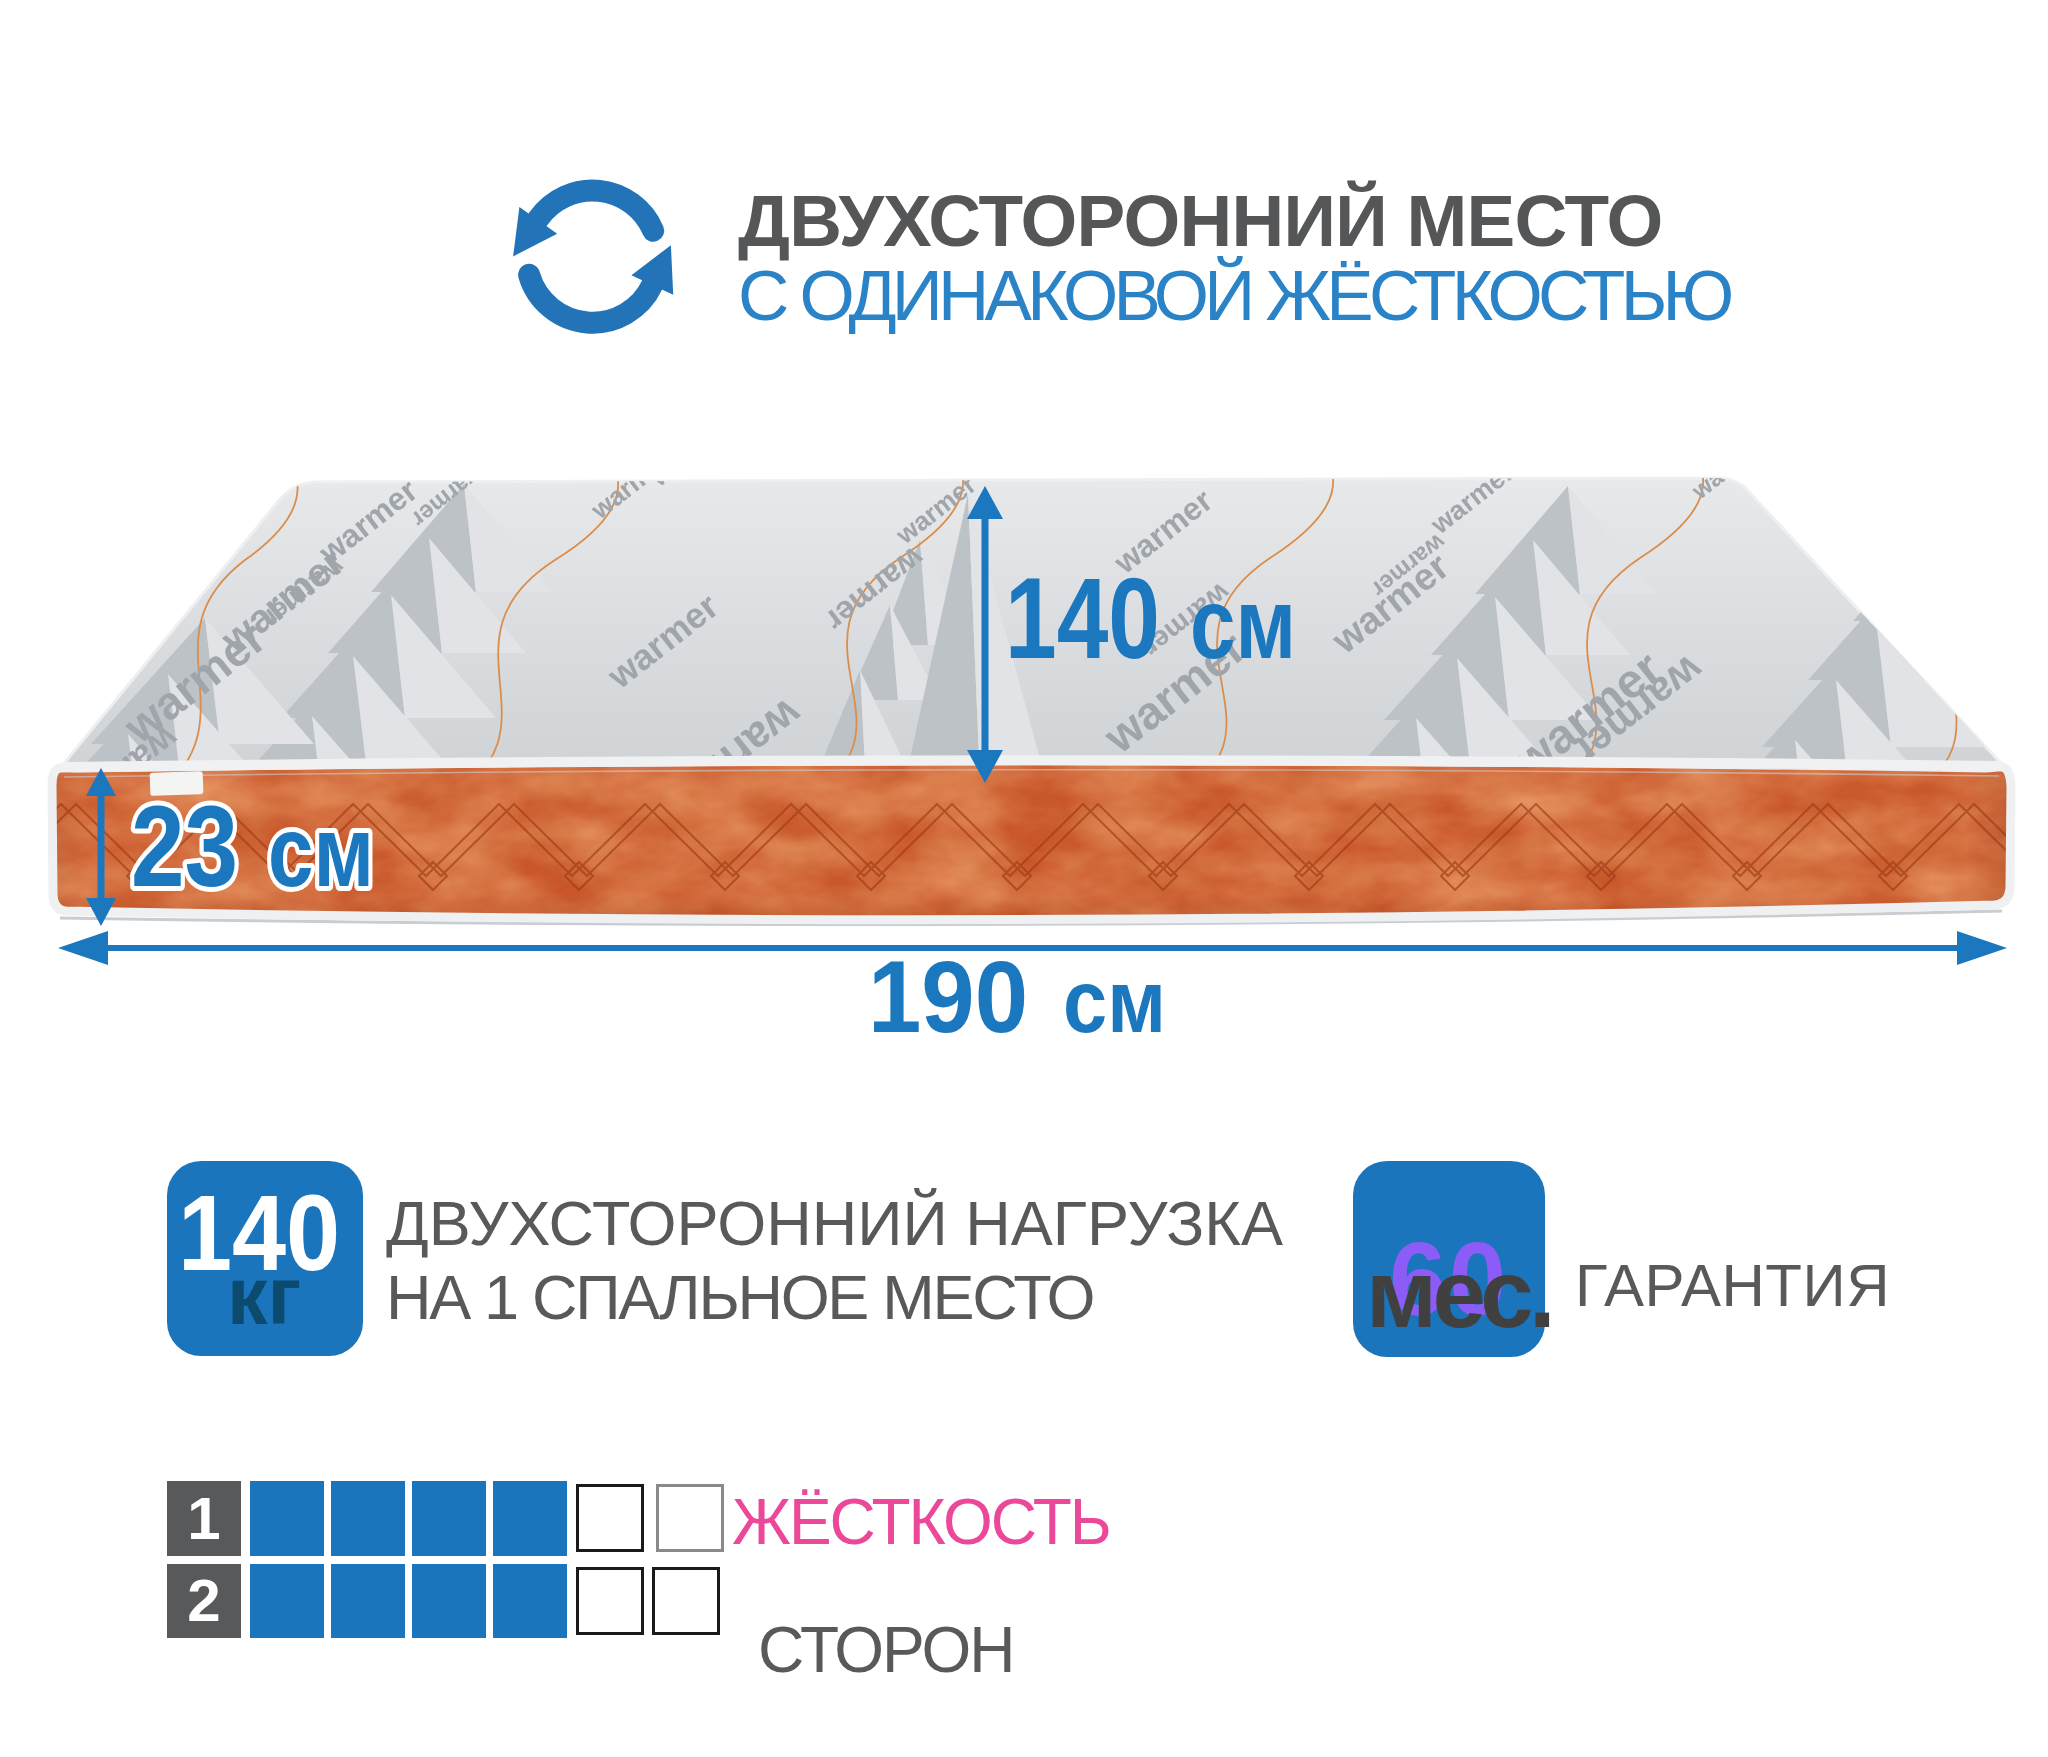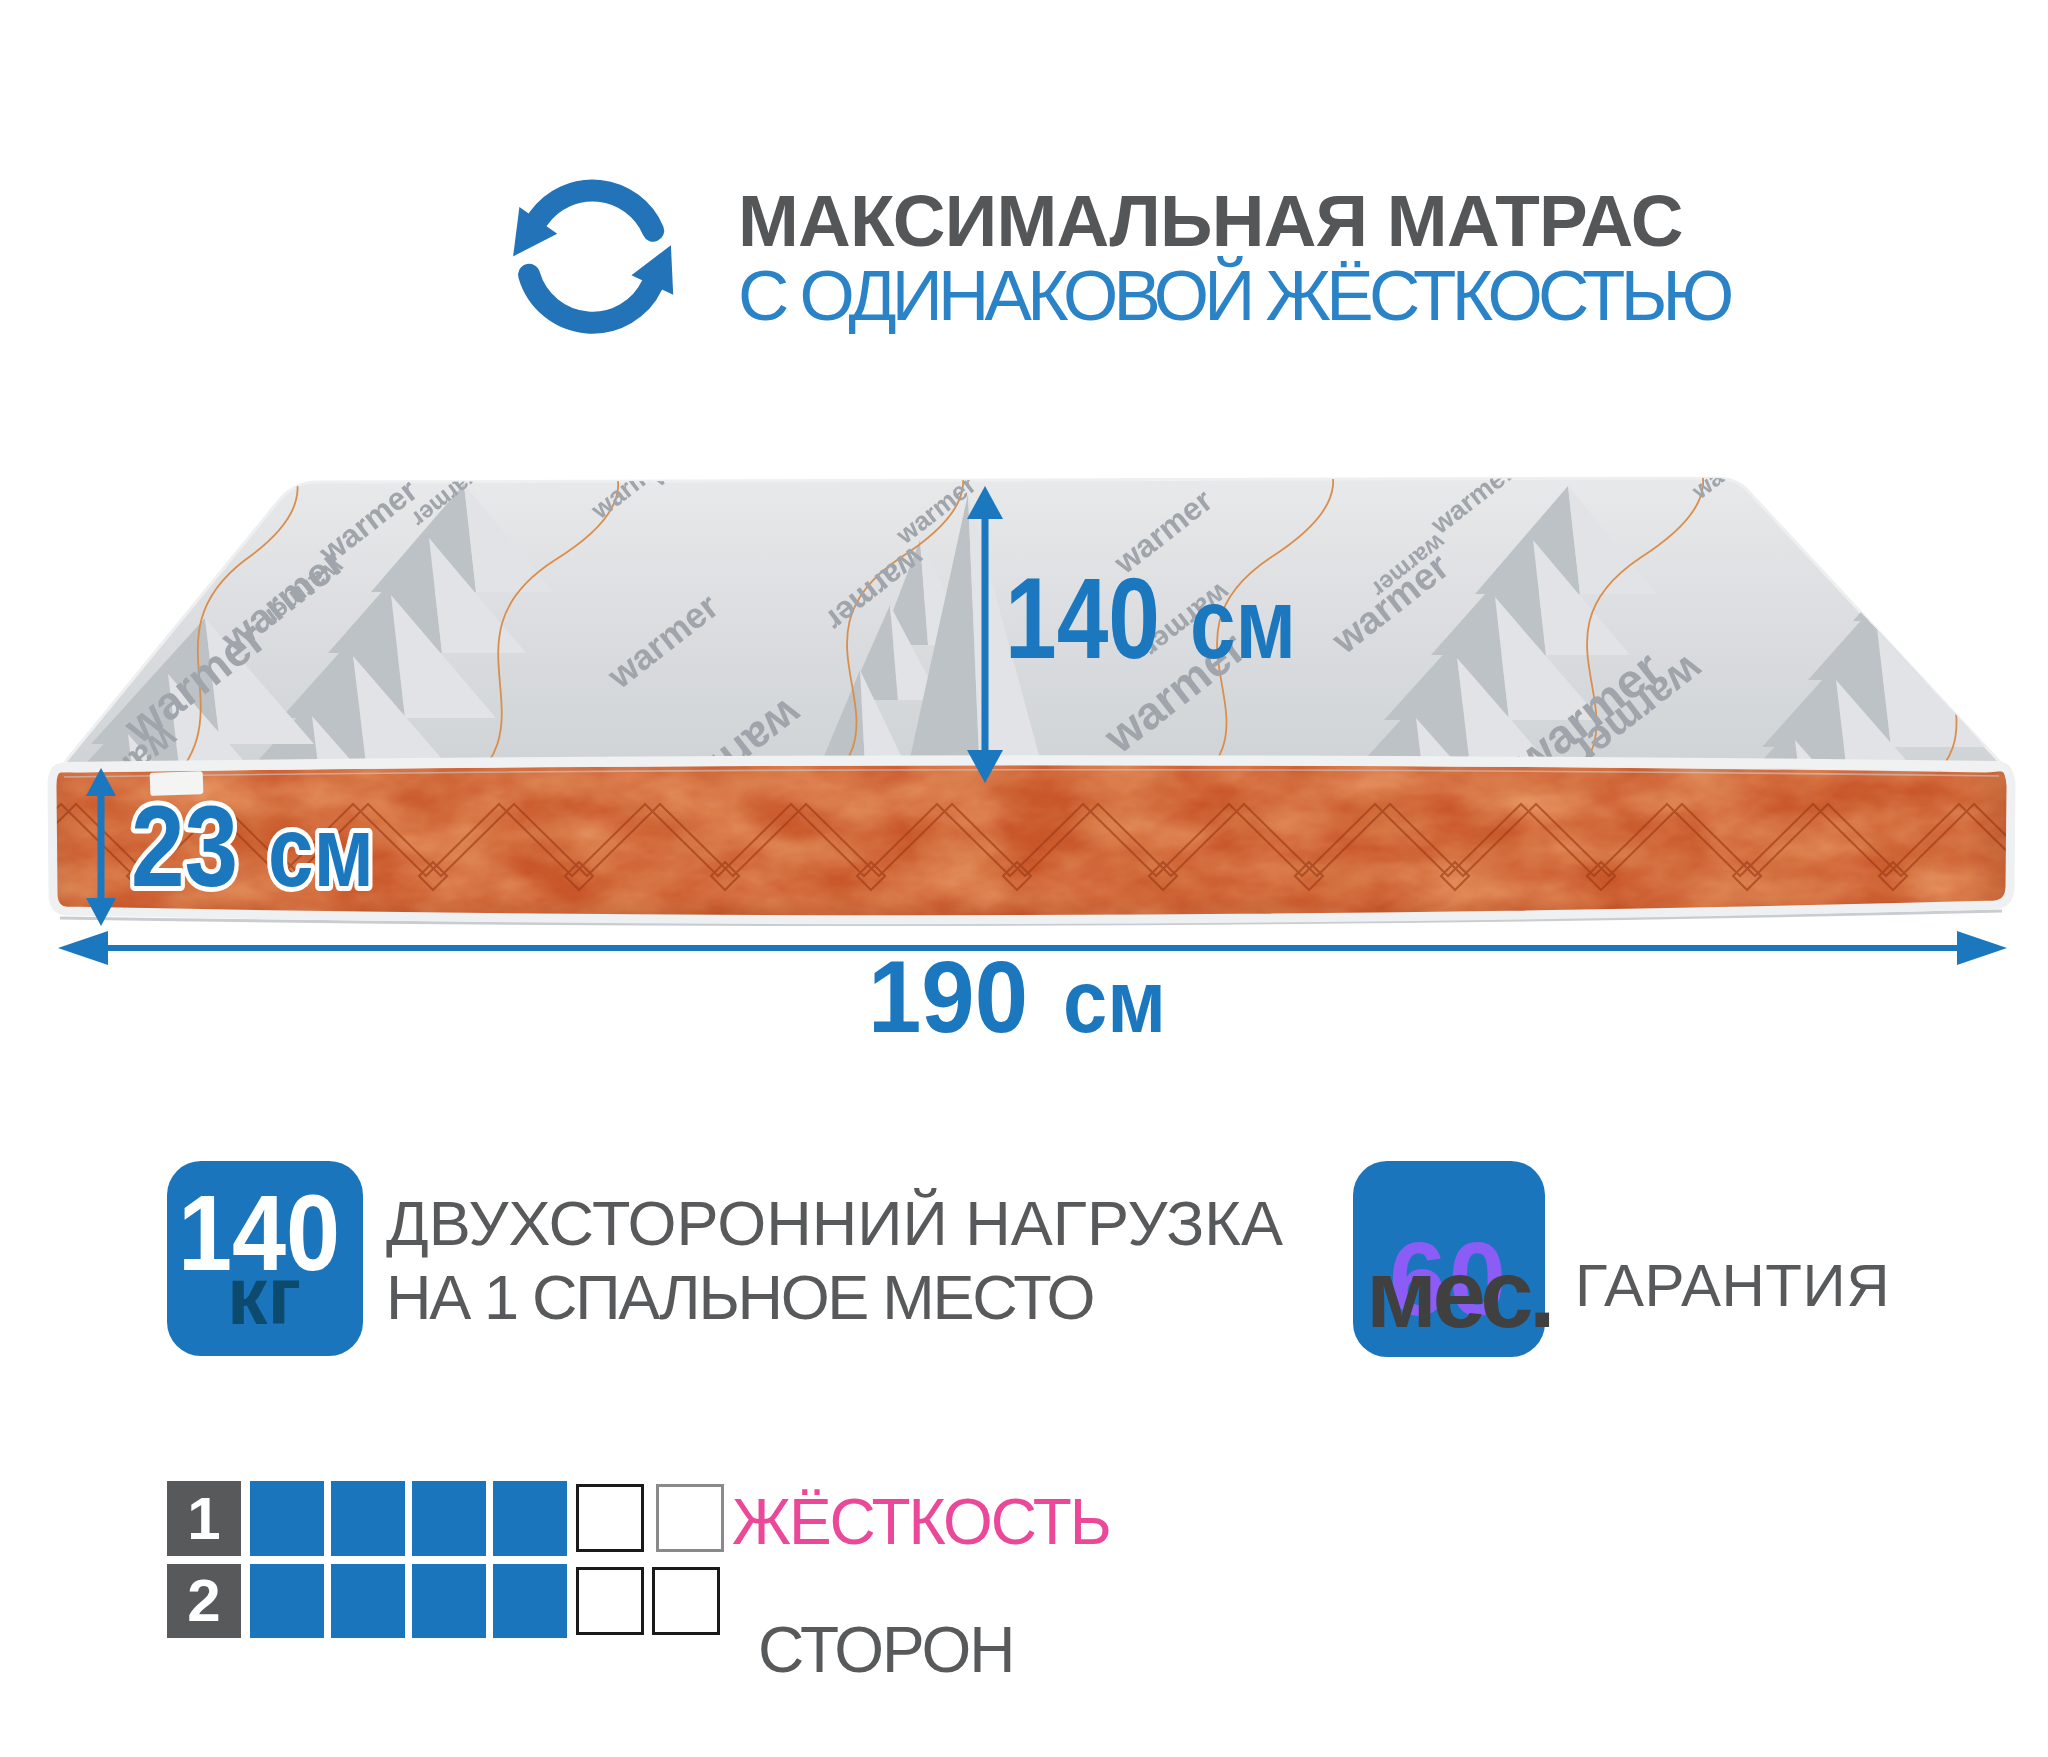--- a/index.html
+++ b/index.html
@@ -3,21 +3,21 @@
 <meta charset="utf-8">
 <style>
   html,body{margin:0;padding:0;background:#ffffff;width:2048px;height:1757px;overflow:hidden;}
   *{font-family:"Liberation Sans", sans-serif;}
   .abs{position:absolute;}
 </style>
 </head>
 <body>
 <div style="position:relative;width:2048px;height:1757px;background:#fff;">
 
-<div class="abs" id="h1" style="left:738px;top:184px;font-size:73px;font-weight:bold;color:#555658;letter-spacing:-0.75px;white-space:nowrap;line-height:73px;">МАКСИМАЛЬНАЯ МАТРАС</div>
+<div class="abs" id="h1" style="left:738px;top:184px;font-size:73px;font-weight:bold;color:#555658;letter-spacing:-0.75px;white-space:nowrap;line-height:73px;">ДВУХСТОРОННИЙ МЕСТО</div>
 
 <div class="abs" id="h2" style="left:738px;top:260px;font-size:71px;font-weight:normal;color:#2a83c7;letter-spacing:-4.75px;white-space:nowrap;line-height:71px;">С ОДИНАКОВОЙ ЖЁСТКОСТЬЮ</div>
 
 <svg class="abs" style="left:0;top:0;" width="2048" height="1757" viewBox="0 0 2048 1757">
   <defs>
     <linearGradient id="topg" x1="0" y1="478" x2="0" y2="775" gradientUnits="userSpaceOnUse">
       <stop offset="0" stop-color="#e7e9ea"></stop>
       <stop offset="0.45" stop-color="#dcdee1"></stop>
       <stop offset="1" stop-color="#cfd3d6"></stop>
     </linearGradient>

